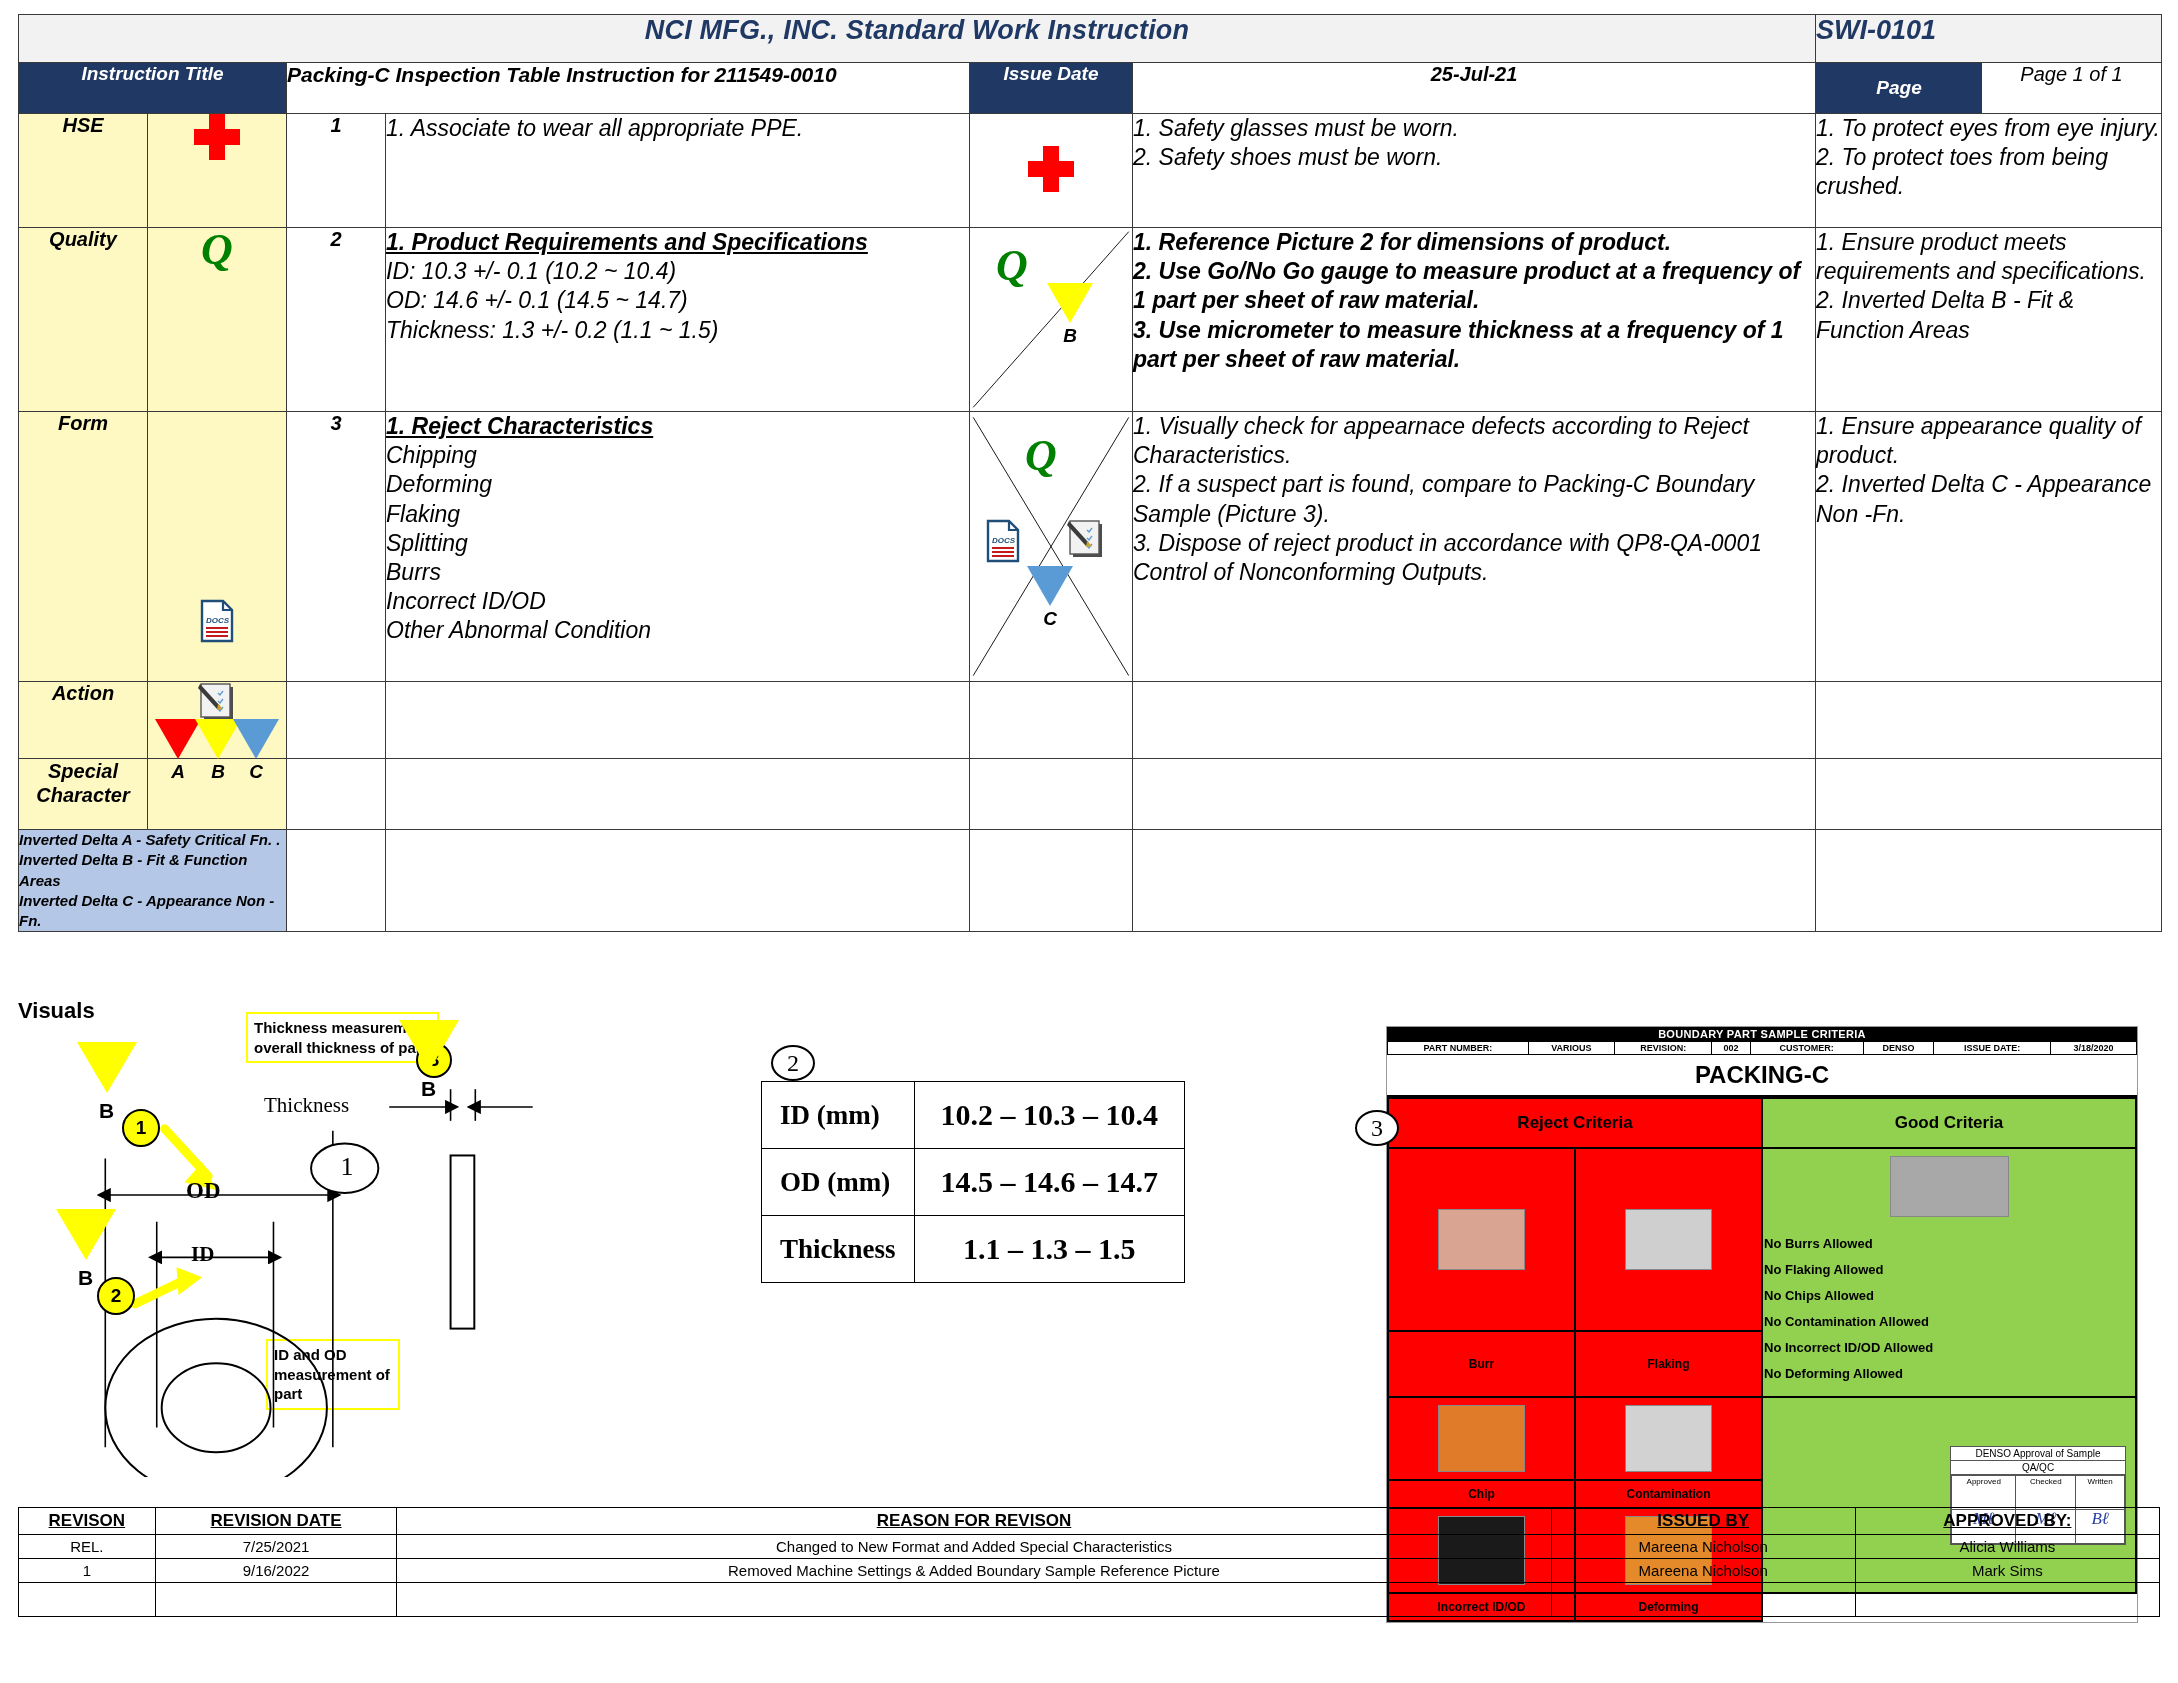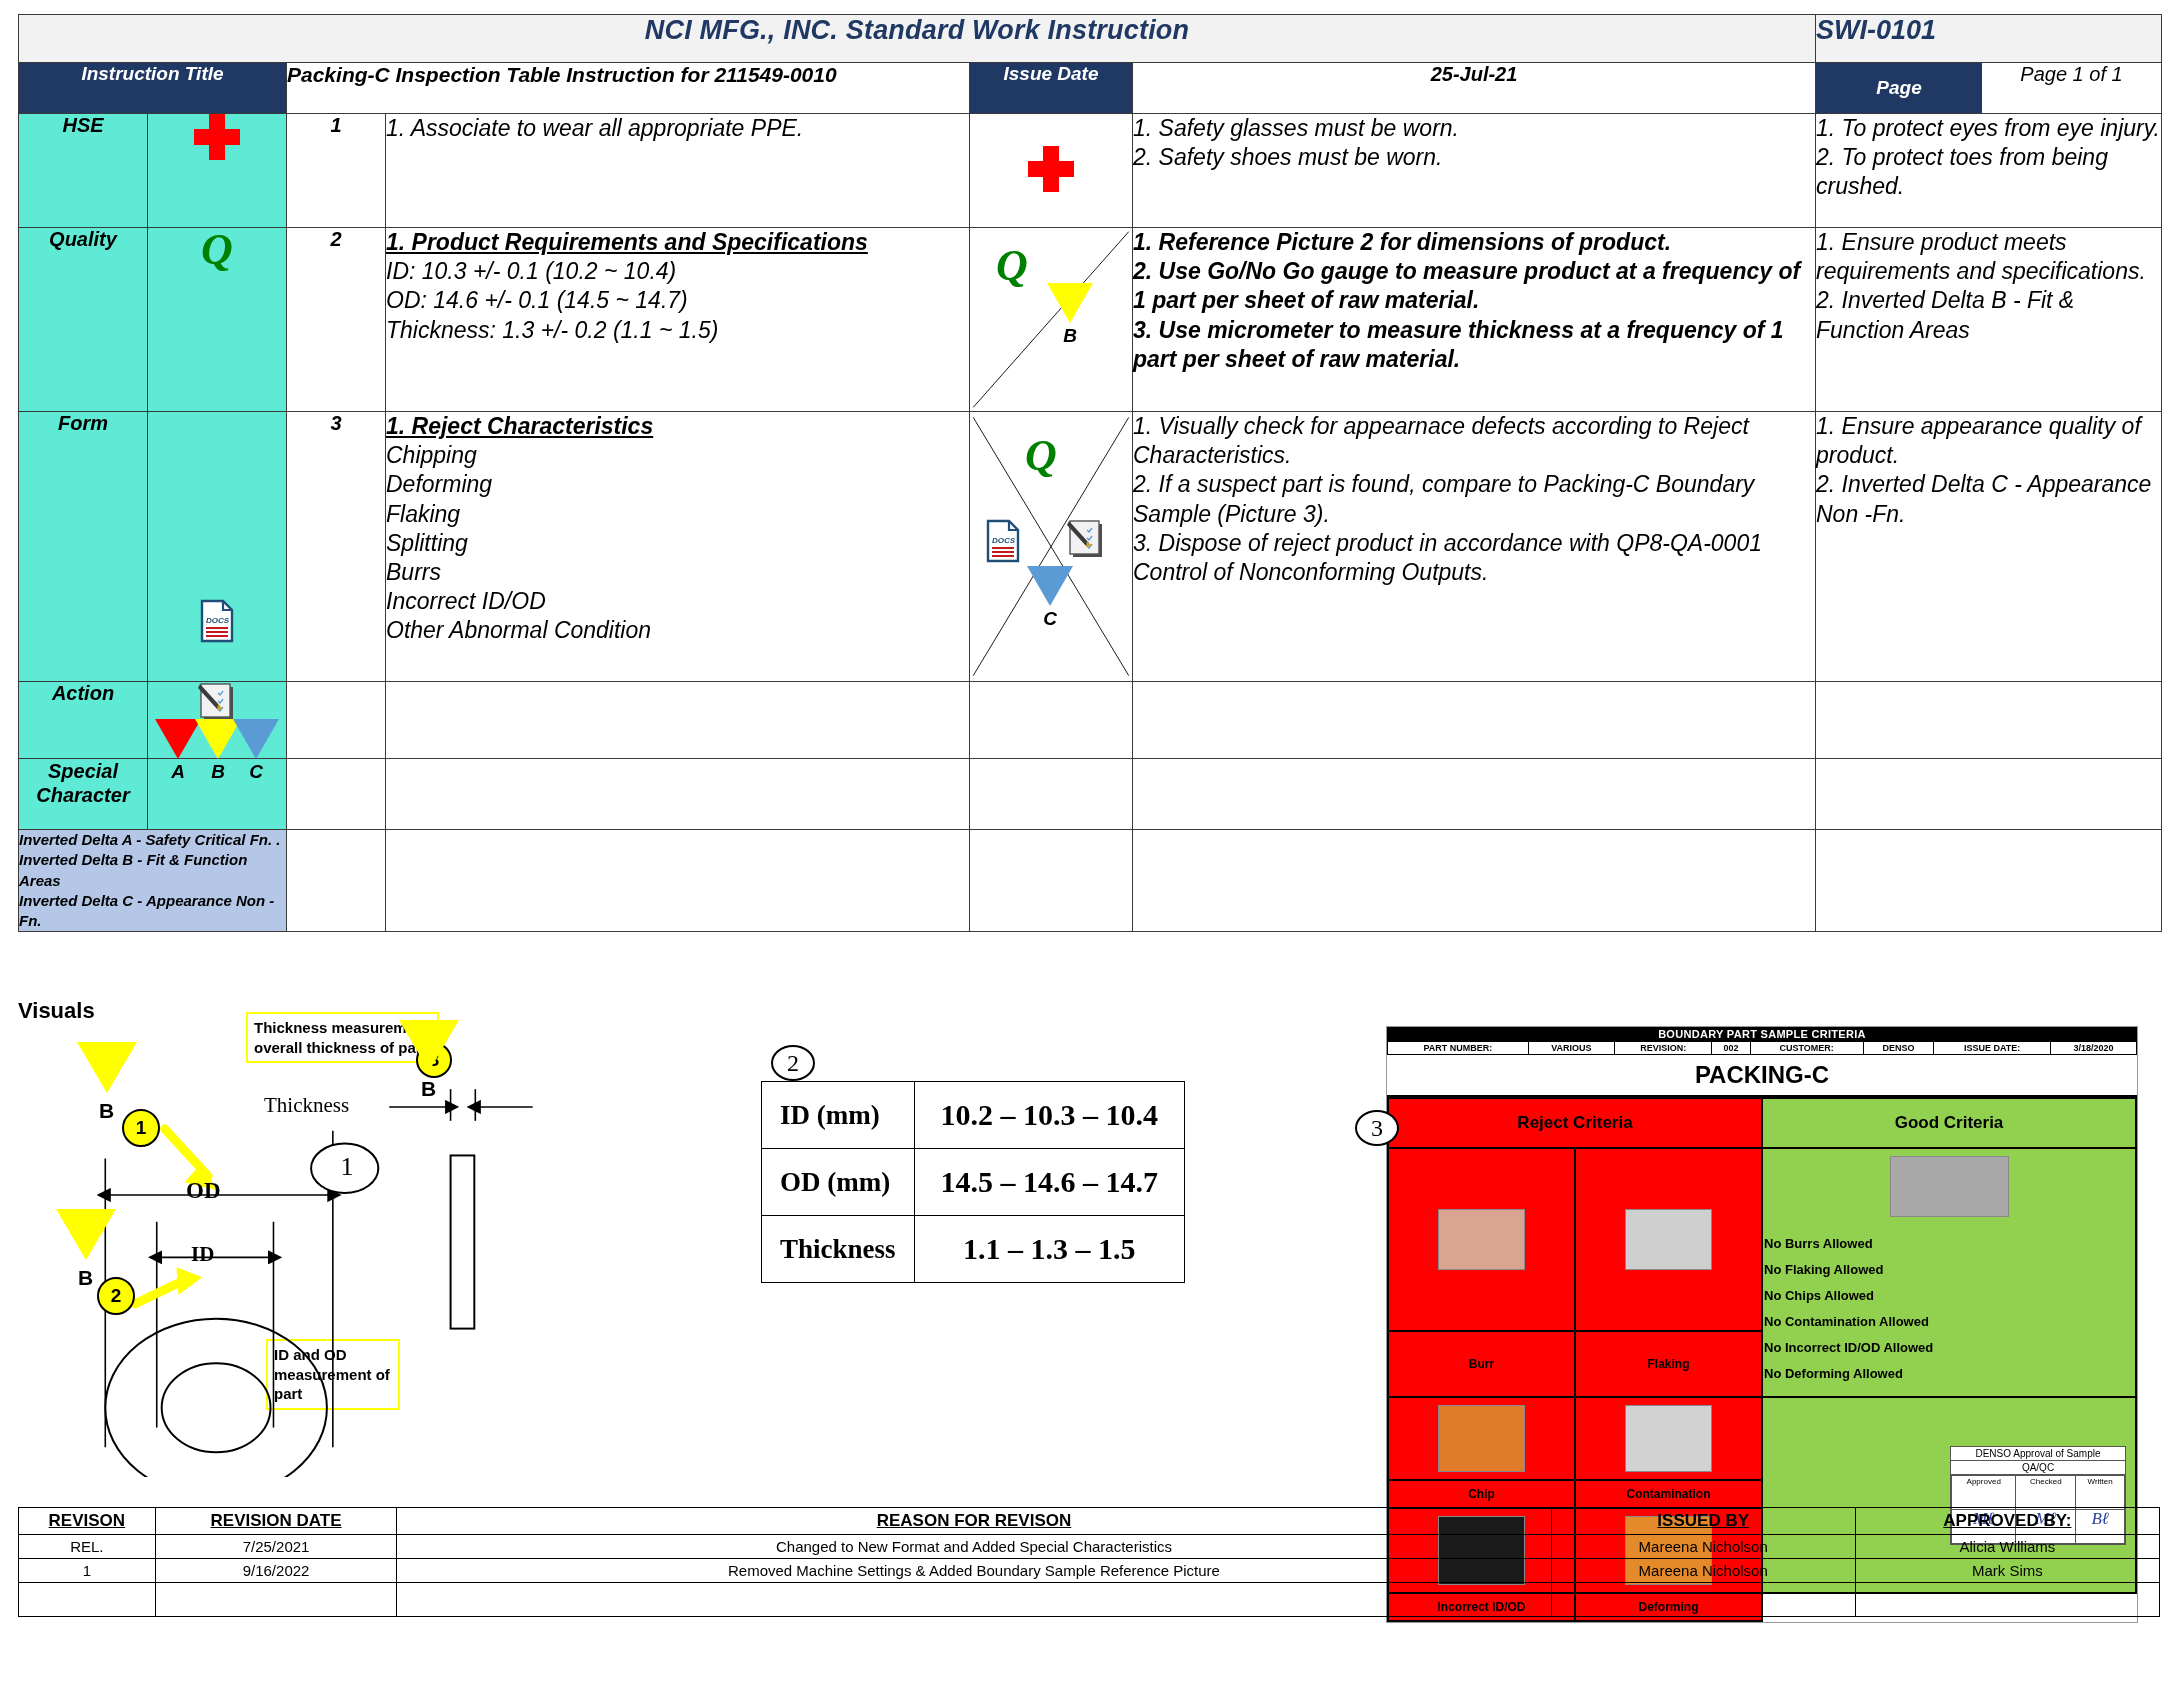--- a/index.html
+++ b/index.html
@@ -11,21 +11,21 @@
     color:#000;
     position:relative;
     overflow:hidden;
   }
   .page { position:absolute; left:18px; top:14px; width:2142px; height:1655px; }
 
   
   table.main { border-collapse:collapse; table-layout:fixed; width:2142px; }
   table.main td, table.main th { border:1.6px solid #3a3a3a; padding:0; vertical-align:top;font-style:italic; }
   .navy { background:#1F3864; color:#fff; font-weight:bold; text-align:center; vertical-align:middle; font-size:19px; }
-  .ltblue { background:#5eead4; vertical-align:middle; text-align:center; }
+  .ltblue { background:#fef9c3; vertical-align:middle; text-align:center; }
   .hdr-title { background:#F2F2F2; color:#1F3864; font-weight:bold; font-size:27px; text-align:center; vertical-align:middle; letter-spacing:0.2px; }
   .hdr-code { background:#F2F2F2; color:#1F3864; font-weight:bold; font-size:27px; text-align:left; vertical-align:middle; }
   .val { text-align:center; vertical-align:middle; font-size:20px; font-weight:bold; }
   .valbold { font-size:21px; font-weight:bold; vertical-align:middle; padding-left:10px; }
   .colhdr { text-align:center; vertical-align:middle; font-weight:bold; font-size:19px; background:#fff; line-height:1.15; }
 
   .body-text { font-size:23px; font-weight:bold; line-height:1.27; padding:8px 10px; }
   .body-text-plain { font-size:23px; line-height:1.27; padding:8px 10px; }
   .und { text-decoration:underline; }
   .stepnum { text-align:center; vertical-align:middle; font-weight:bold; font-size:20px; }

